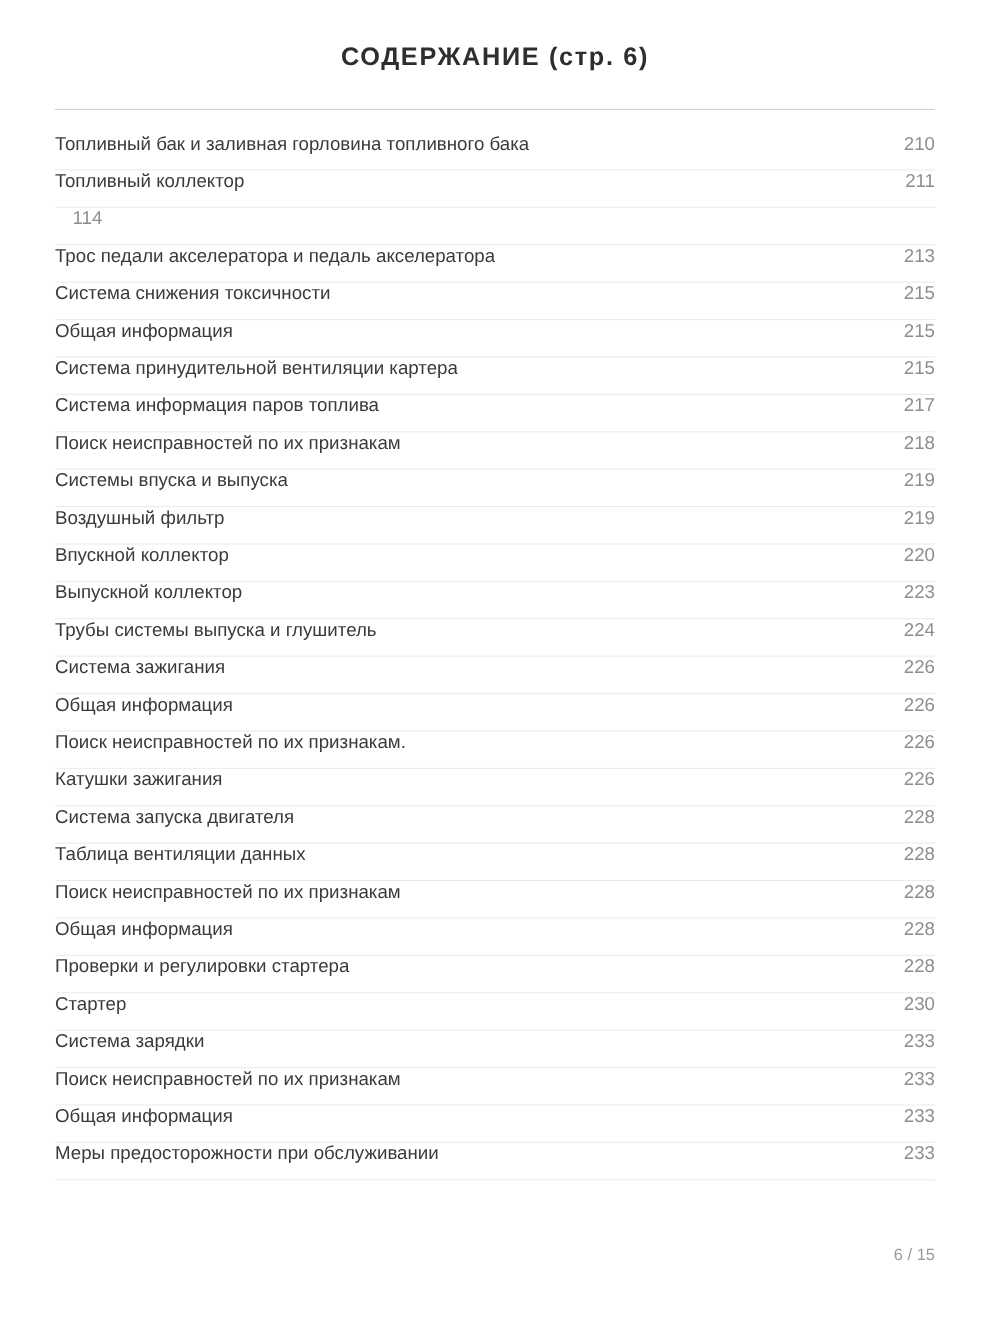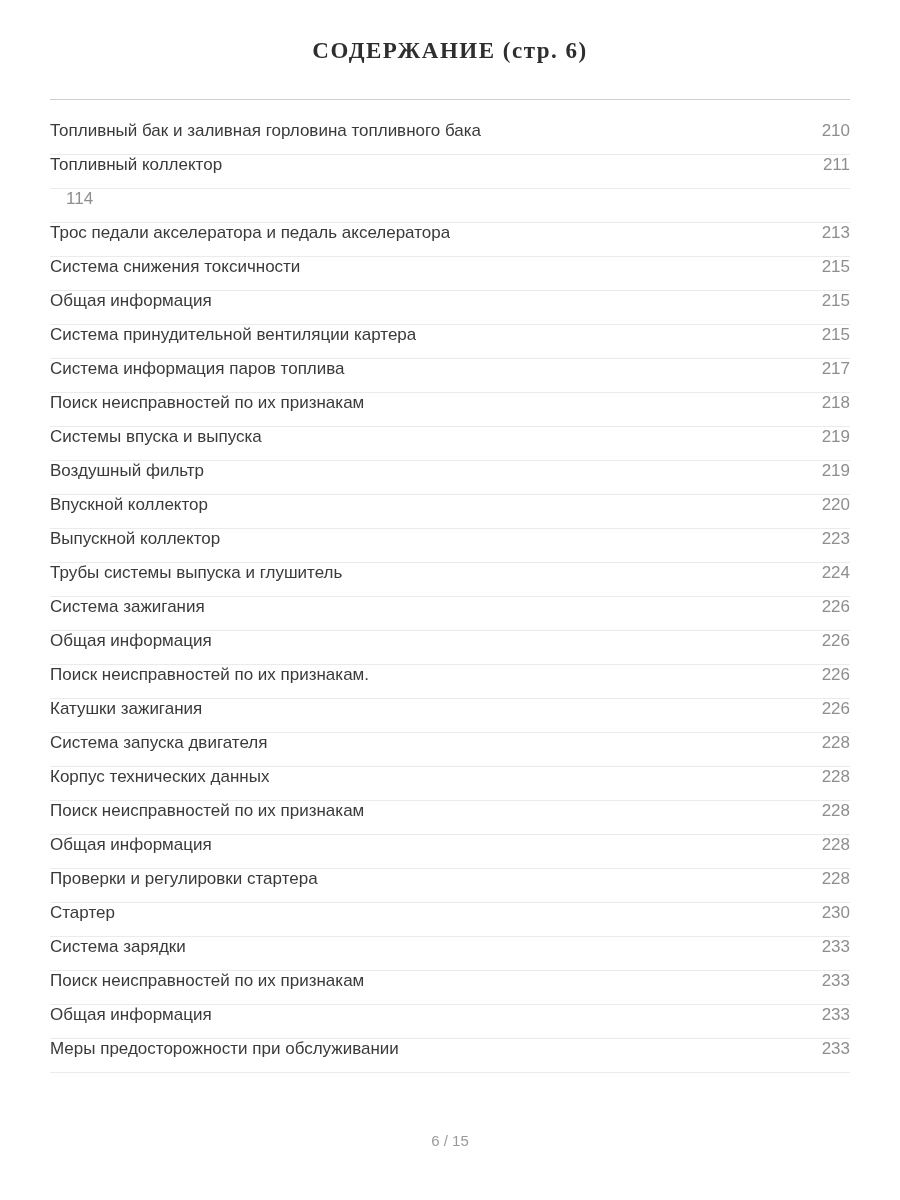--- a/index.html
+++ b/index.html
@@ -23,21 +23,20 @@
     padding-top: 30px;
   }
   .doc-title {
     margin: 0;
     line-height: 42px;
     text-align: center;
     font-size: 23px;
     font-weight: bold;
     letter-spacing: 1.5px;
     color: #2e2e2e;
-    font-family: Liberation Serif, serif;
   }
   .title-rule {
     margin-top: 27px;
     height: 0;
     border-top: 1px solid #cfcfcf;
   }
   .toc-list {
     margin-top: 21px;
   }
   .toc-row {
@@ -54,21 +53,21 @@
     white-space: nowrap;
     overflow: hidden;
   }
   .toc-page-num {
     color: #8e8e8e;
     padding-left: 16px;
     white-space: nowrap;
   }
   .pager {
     margin-top: 58px;
-    text-align: center;
+    text-align: right;
     font-size: 15px;
     line-height: 20px;
     color: #9a9a9a;
   }
 </style>
 </head>
 <body>
 
 <div class="page">
 
@@ -167,21 +166,21 @@
       <span class="toc-title-text">Катушки зажигания</span>
       <span class="toc-page-num">226</span>
     </div>
 
     <div class="toc-row">
       <span class="toc-title-text">Система запуска двигателя</span>
       <span class="toc-page-num">228</span>
     </div>
 
     <div class="toc-row">
-      <span class="toc-title-text">Корпус технических данных</span>
+      <span class="toc-title-text">Таблица вентиляции данных</span>
       <span class="toc-page-num">228</span>
     </div>
 
     <div class="toc-row">
       <span class="toc-title-text">Поиск неисправностей по их признакам</span>
       <span class="toc-page-num">228</span>
     </div>
 
     <div class="toc-row">
       <span class="toc-title-text">Общая информация</span>

